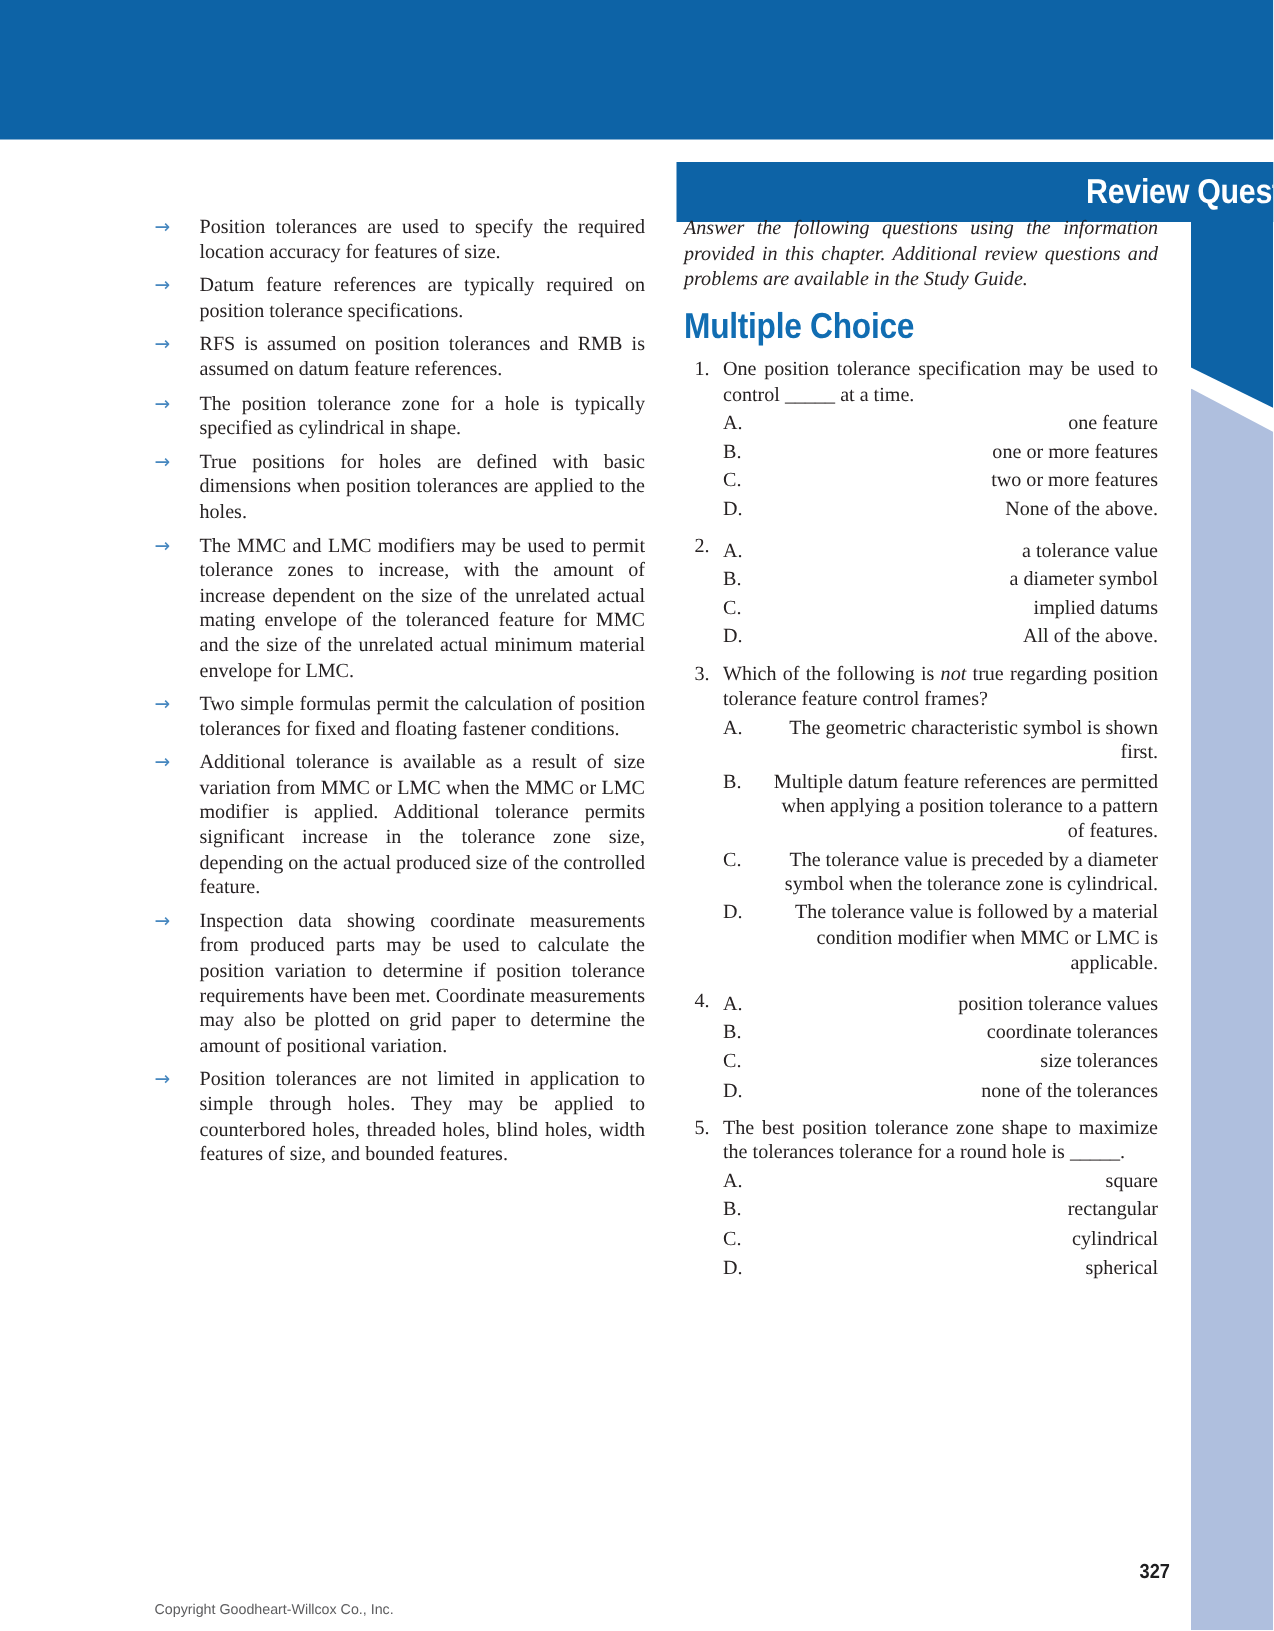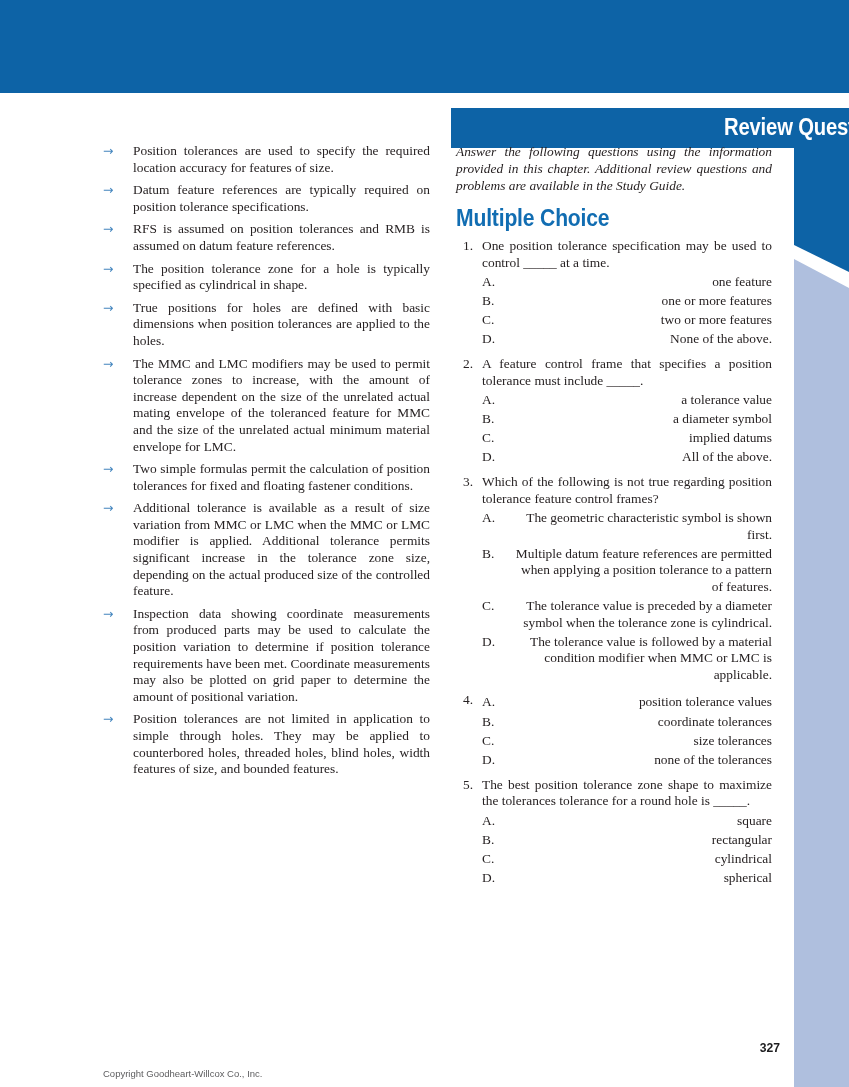--- a/index.html
+++ b/index.html
@@ -36,21 +36,21 @@
   .arrow{width:30px;flex:none;color:#4687bf;font-family:"DejaVu Sans",sans-serif;
          font-size:12.5px;line-height:16.6px;}
   .btext{flex:1;text-align:justify;}
 
   .col-right{position:absolute;left:456px;top:143px;width:316px;font-size:13.4px;line-height:16.6px;}
   .intro{font-style:italic;text-align:justify;margin:0;line-height:17.2px;}
   .q{display:flex;margin-bottom:6px;}
   .qnum{width:17px;flex:none;text-align:right;margin-right:9px;}
   .qbody{flex:1;}
   .qtext{margin:0;text-align:justify;}
-  .qtext .em{}
+  .qtext .em{font-style:italic;}
   .opts{margin-top:2px;}
   .opt{display:flex;margin:2.5px 0;}
   .olet{width:27px;flex:none;}
   .otxt{flex:1;text-align:right;}
   
   .footer-copy{position:absolute;left:103px;top:1044px;font-family:"Liberation Sans",sans-serif;
                font-size:9.5px;color:#5d5d5f;margin-top:24px;}
   .page-num{position:absolute;left:752px;top:1040px;width:28px;text-align:right;
             font-family:"Liberation Sans",sans-serif;font-weight:bold;font-size:13.5px;
             color:#1d1d1f;transform:scaleX(.9);transform-origin:100% 50%;}
@@ -136,21 +136,20 @@
               <div class="opt">
                 <span class="olet">D.</span>
                 <span class="otxt">None of the above.</span>
               </div>
             </div>
           </div>
         </div>
         <div class="q">
           <span class="qnum">2.</span>
           <div class="qbody">
-            <p class="qtext"><span>A feature control frame that specifies a position tolerance must include _____.</span></p>
             <div class="opts">
               <div class="opt">
                 <span class="olet">A.</span>
                 <span class="otxt">a tolerance value</span>
               </div>
               <div class="opt">
                 <span class="olet">B.</span>
                 <span class="otxt">a diameter symbol</span>
               </div>
               <div class="opt">

